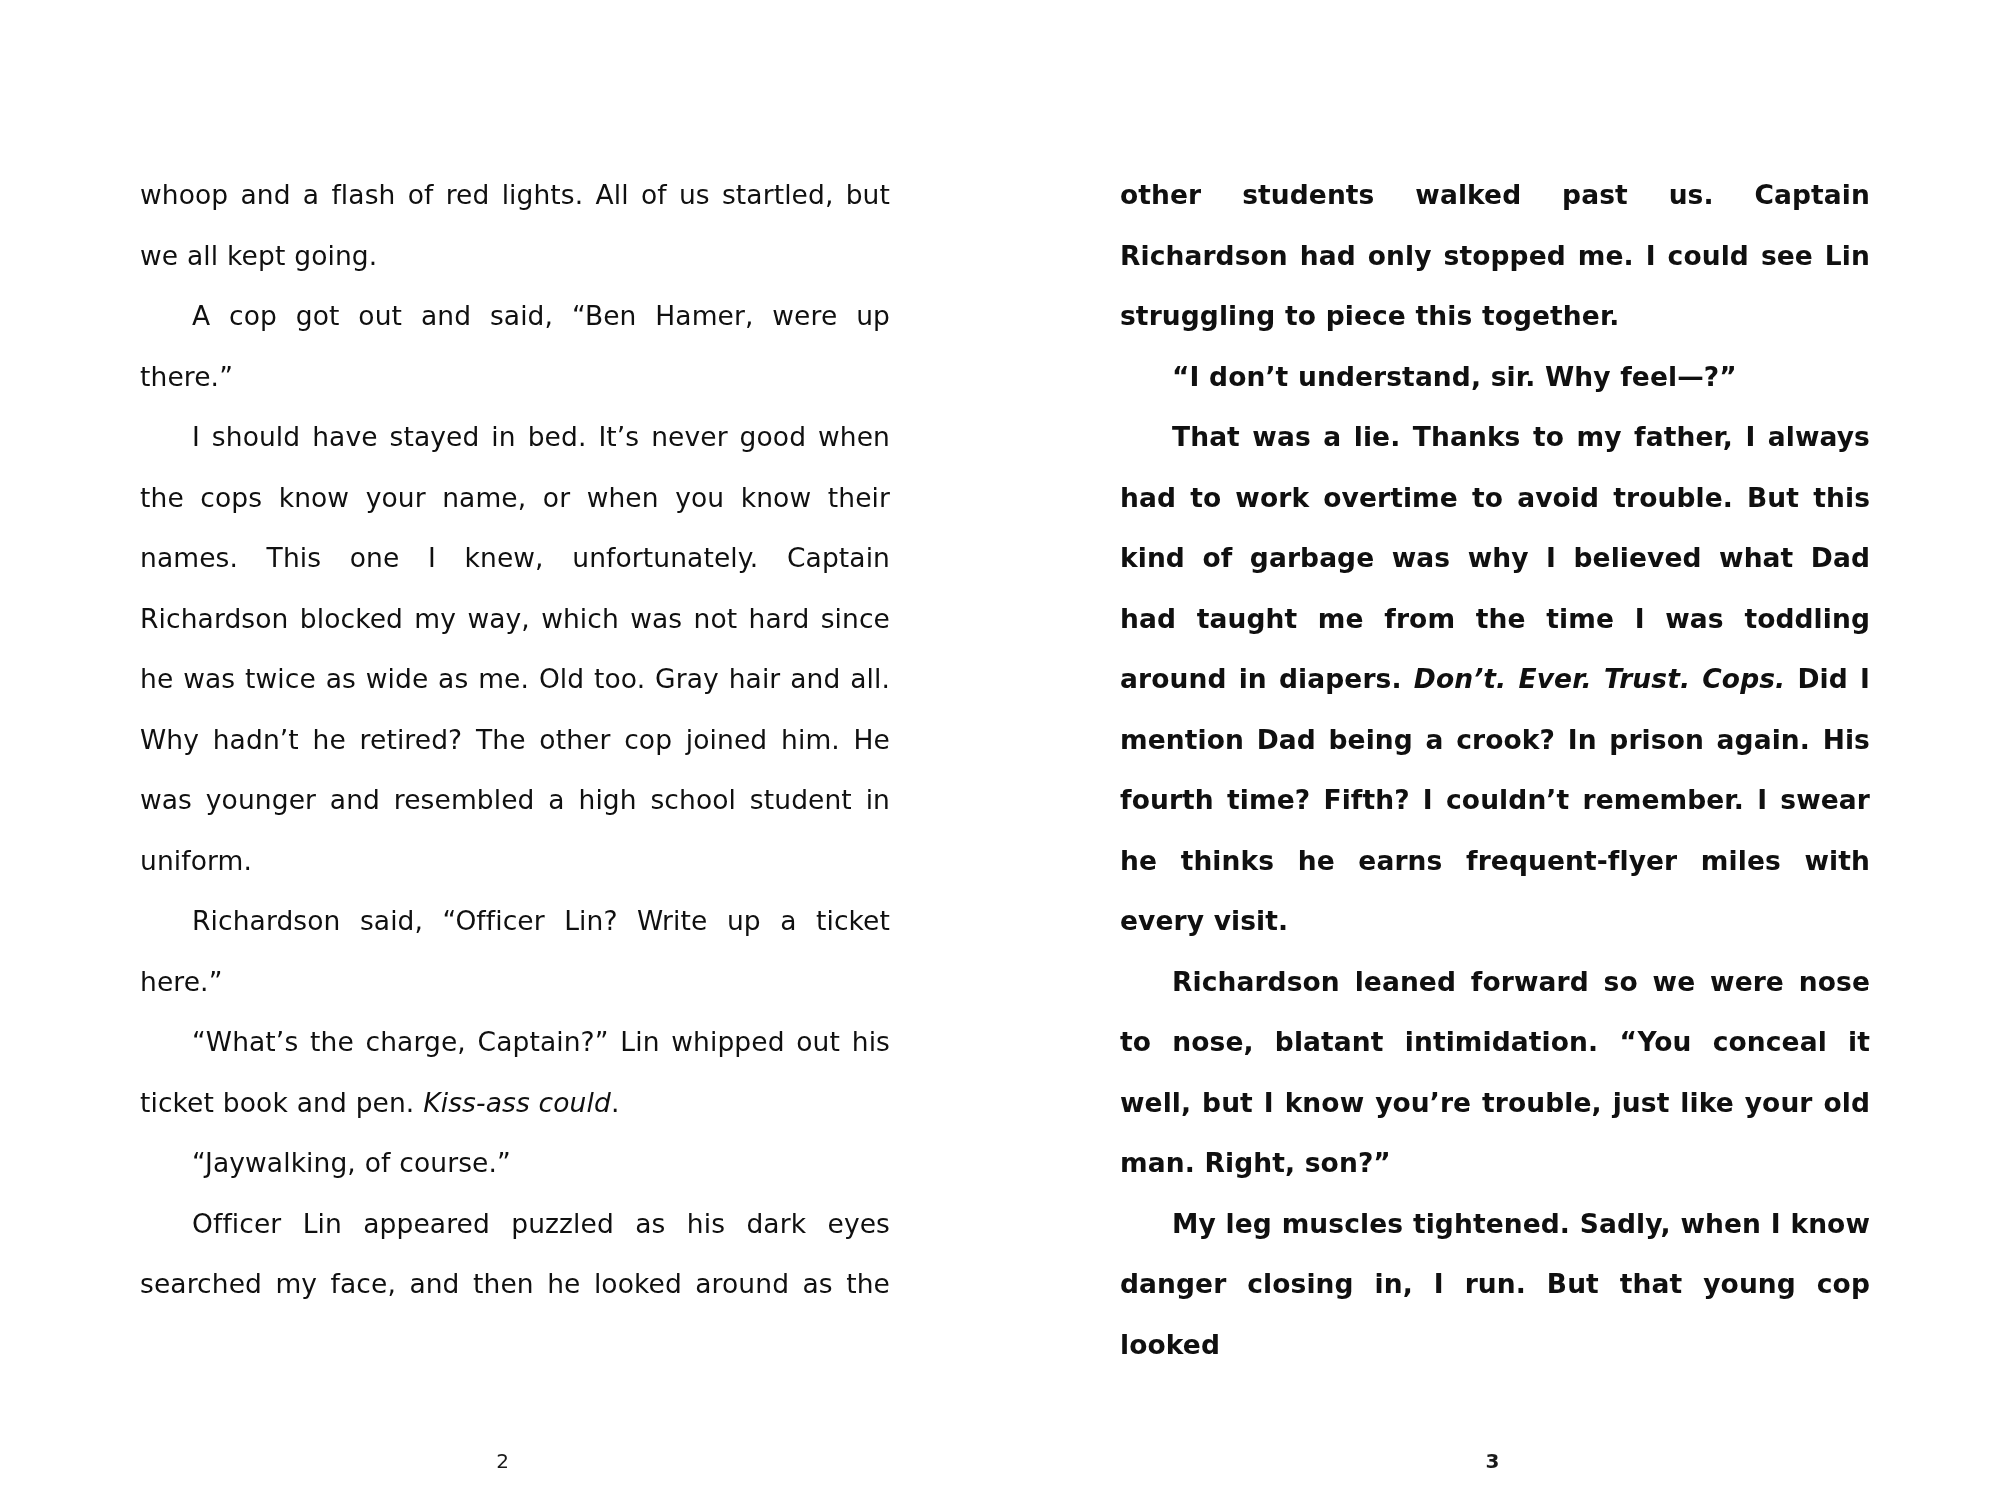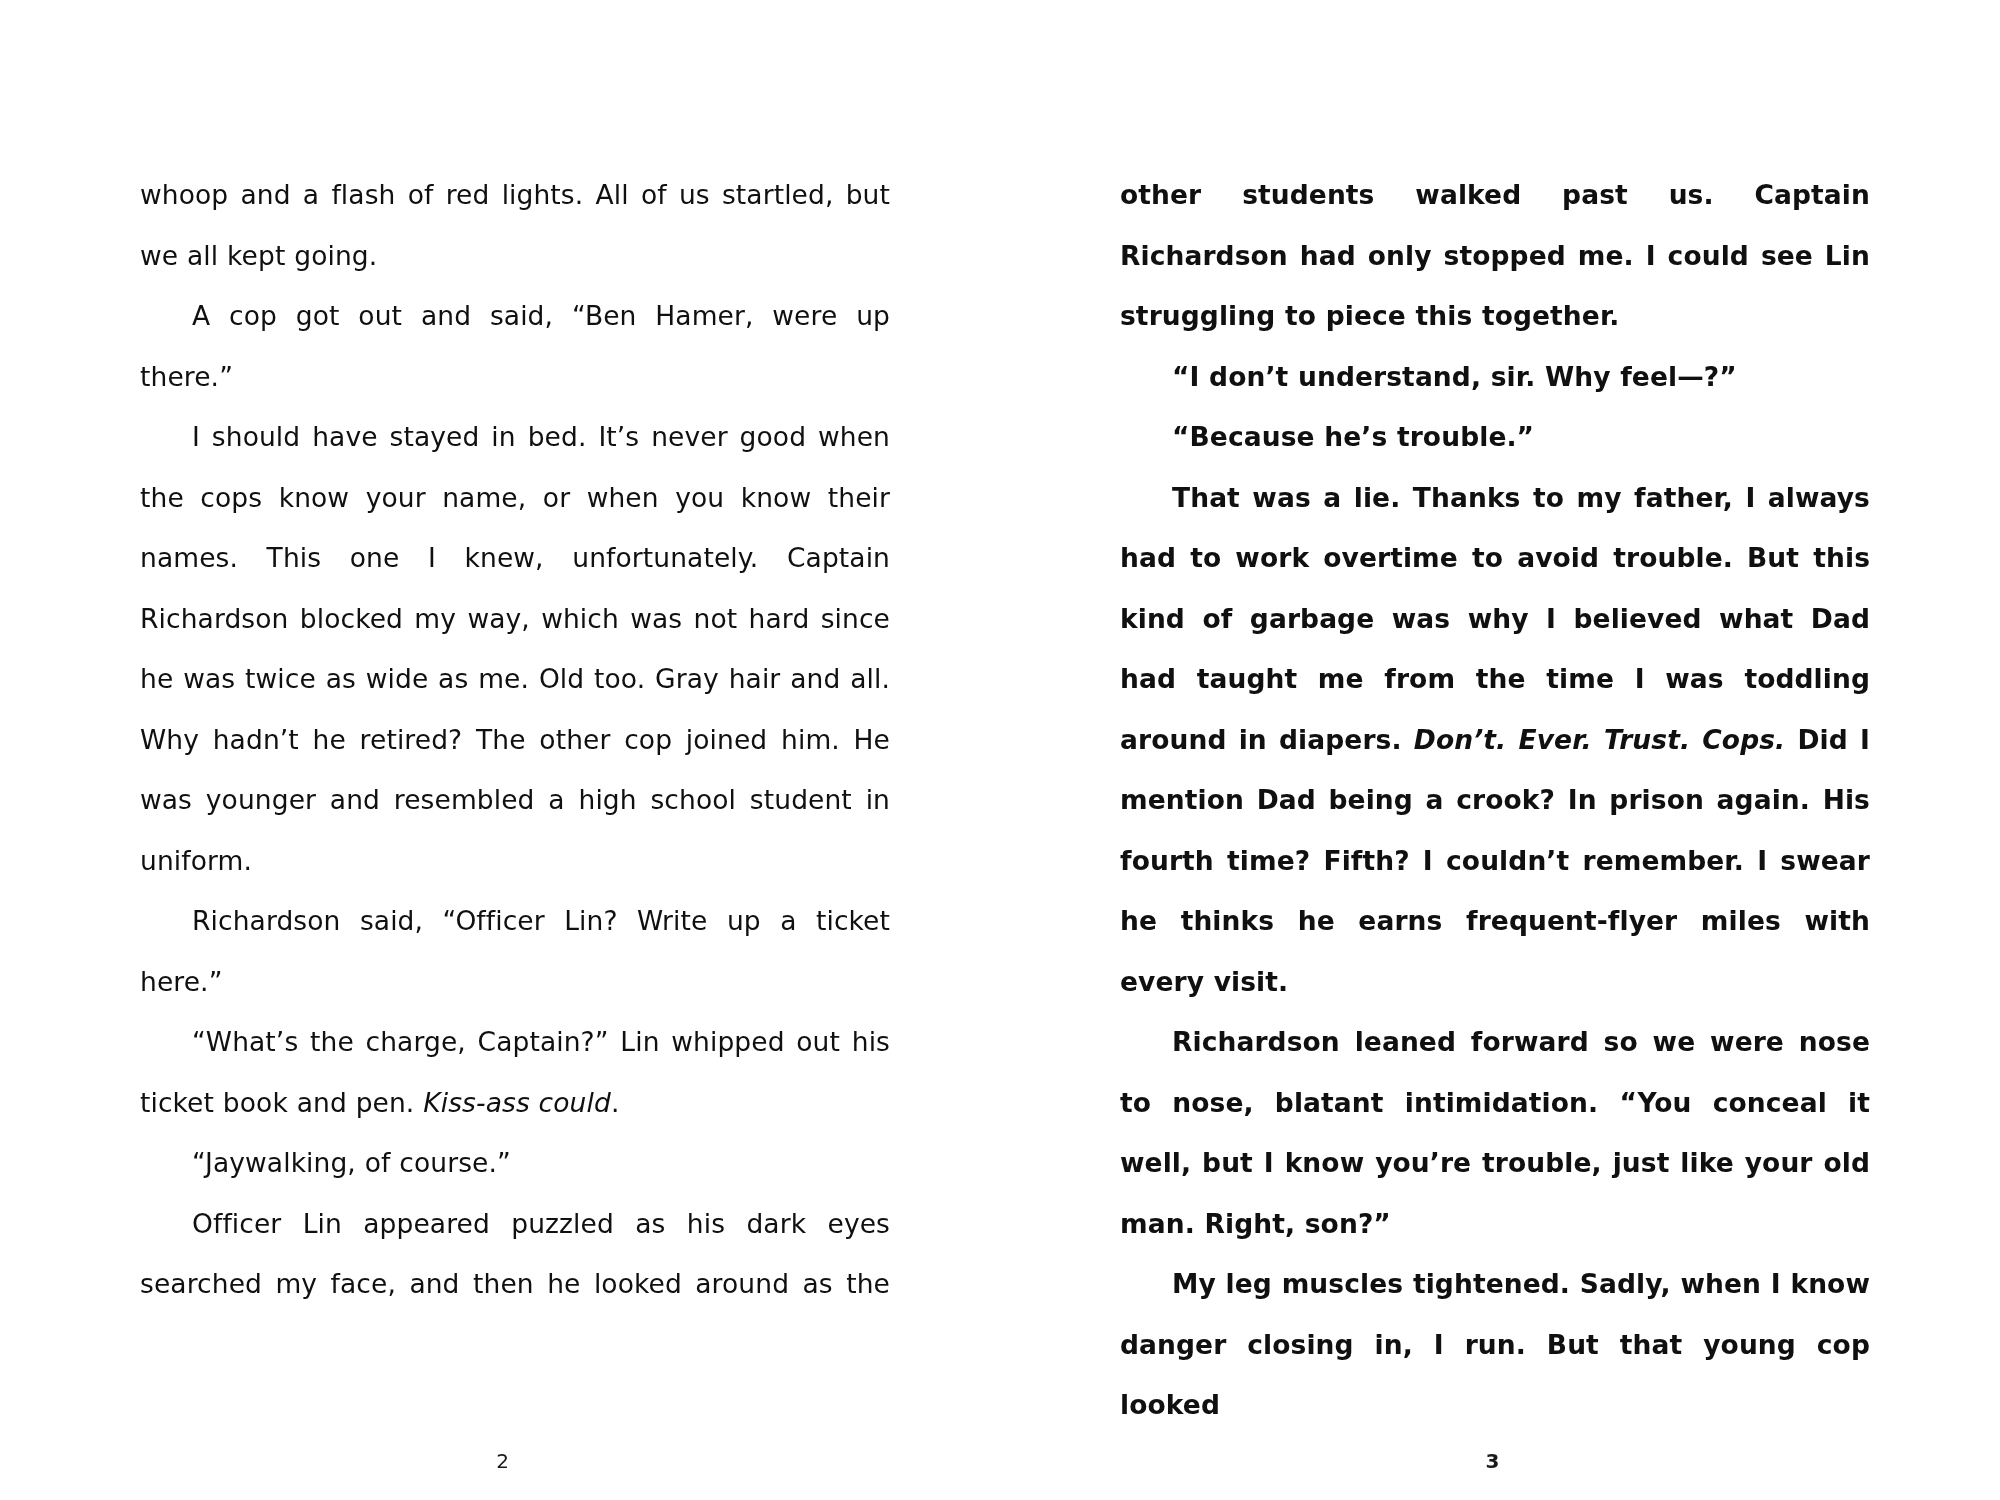--- a/index.html
+++ b/index.html
@@ -85,21 +85,20 @@
         <p class="indent"><span>“Jaywalking, of course.”</span></p>
         <p class="indent cont"><span>Officer Lin appeared puzzled as his dark eyes searched my face, and then he looked around as the</span></p>
       </div>
     <div class="folio">2</div>
   </div>
 
   <div class="page page-right">
     <div class="text-block" id="right-body">
         <p><span>other students walked past us. Captain Richardson had only stopped me. I could see Lin struggling to piece this together.</span></p>
         <p class="indent"><span>“I don’t understand, sir. Why feel—?”</span></p>
-        <p class="indent"><span>“Because he’s trouble.”</span></p>
         <p class="indent"><span>That was a lie. Thanks to my father, I always had to work overtime to avoid trouble. But this kind of garbage was why I believed what Dad had taught me from the time I was toddling around in diapers. </span><em>Don’t. Ever. Trust. Cops.</em><span> Did I mention Dad being a crook? In prison again. His fourth time? Fifth? I couldn’t remember. I swear he thinks he earns frequent-flyer miles with every visit.</span></p>
         <p class="indent"><span>Richardson leaned forward so we were nose to nose, blatant intimidation. “You conceal it well, but I know you’re trouble, just like your old man. Right, son?”</span></p>
         <p class="indent cont"><span>My leg muscles tightened. Sadly, when I know danger closing in, I run. But that young cop looked</span></p>
       </div>
     <div class="folio">3</div>
   </div>
 
 </div>
 
 </body></html>

